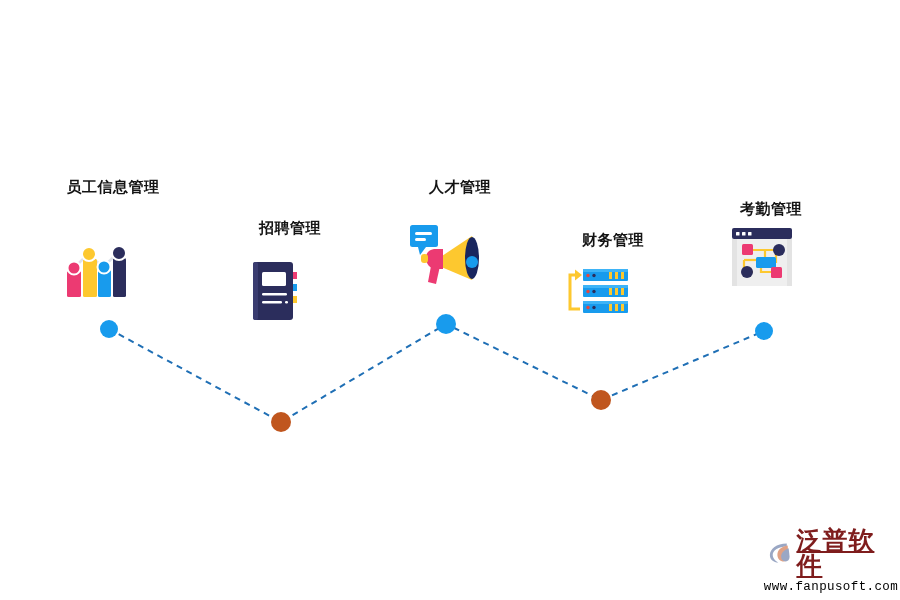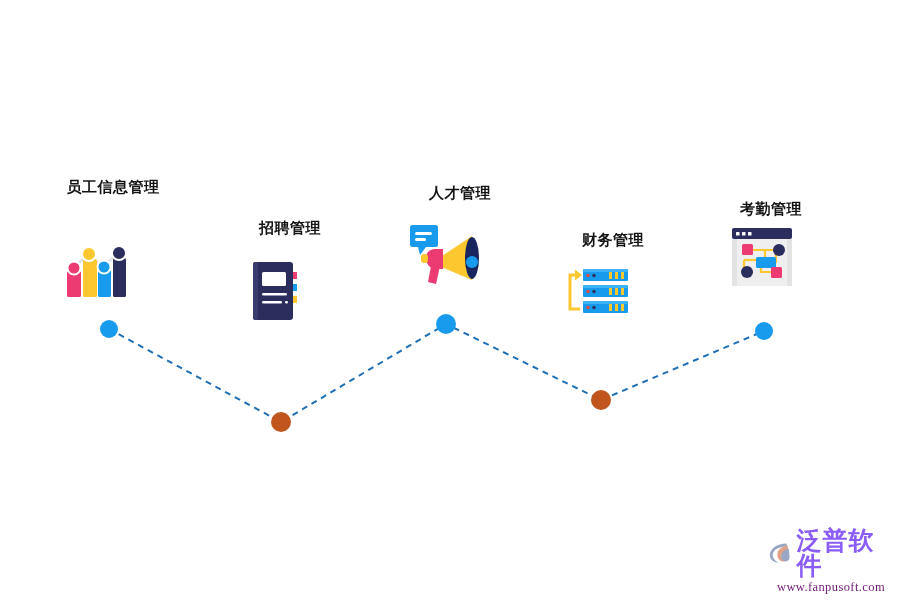--- a/index.html
+++ b/index.html
@@ -62,31 +62,32 @@
     justify-content: center;
   }
   #watermark .wm-row {
     display: flex;
     align-items: center;
     gap: 4px;
   }
   #watermark .wm-cn {
     font-size: 25px;
     font-weight: bold;
-    color: #8b5cf6;
+    color: #7f1d1d;
     letter-spacing: 1px;
     line-height: 1;
     font-family: "DejaVu Sans", "Liberation Sans", sans-serif;
+    text-decoration: underline;
   }
   #watermark .wm-url {
     font-size: 12.5px;
-    color: #701a75;
+    color: #000000;
     letter-spacing: 0.4px;
     margin-top: 2px;
-    font-family: Liberation Serif, serif;
+    font-family: Liberation Mono, monospace;
   }
 </style>
 </head>
 <body>
 
 <div id="stage" style="background: rgb(255, 255, 255);">
 
   <svg id="connector-layer" viewBox="0 0 900 600" xmlns="http://www.w3.org/2000/svg">
     <polyline id="connector-polyline" fill="none" stroke="#1f6fb5" stroke-width="2" stroke-dasharray="6 5" stroke-linecap="butt" points="109,329 281,422 446,324 601,400 764,331"></polyline>
   </svg>
@@ -128,21 +129,21 @@
       <rect x="11" y="12" width="24" height="14" rx="1.5" fill="#ffffff"></rect>
 
       <rect x="11" y="33" width="25" height="2.5" rx="1.2" fill="#ffffff"></rect>
       <rect x="11" y="41" width="20" height="2.5" rx="1.2" fill="#ffffff"></rect>
       <rect x="34" y="41" width="3" height="2.5" rx="1.2" fill="#ffffff"></rect>
     </svg>
   </div>
 
   <div class="node-dot" style="left:281px; top:422px; width:20px; height:20px; background:#c0561e;"></div>
 
-  <div class="step-label" style="left:460px; top:178px;margin-top:6px;">人才管理</div>
+  <div class="step-label" style="left:460px; top:178px;">人才管理</div>
 
   <div class="step-icon" style="left:445px; top:224px;">
     <svg width="72" height="62" viewBox="0 0 72 62" xmlns="http://www.w3.org/2000/svg">
 
       <rect x="1" y="1" width="28" height="22" rx="2.5" fill="#189bed"></rect>
       <polygon points="9,23 17,23 11,31" fill="#189bed"></polygon>
       <rect x="6" y="8" width="17" height="3" rx="1.5" fill="#ffffff"></rect>
       <rect x="6" y="14" width="11" height="3" rx="1.5" fill="#ffffff"></rect>
 
       <path d="M30 34 L63 12 C69 24 69 44 63 56 L30 42 Z" fill="#fdc82f"></path>

